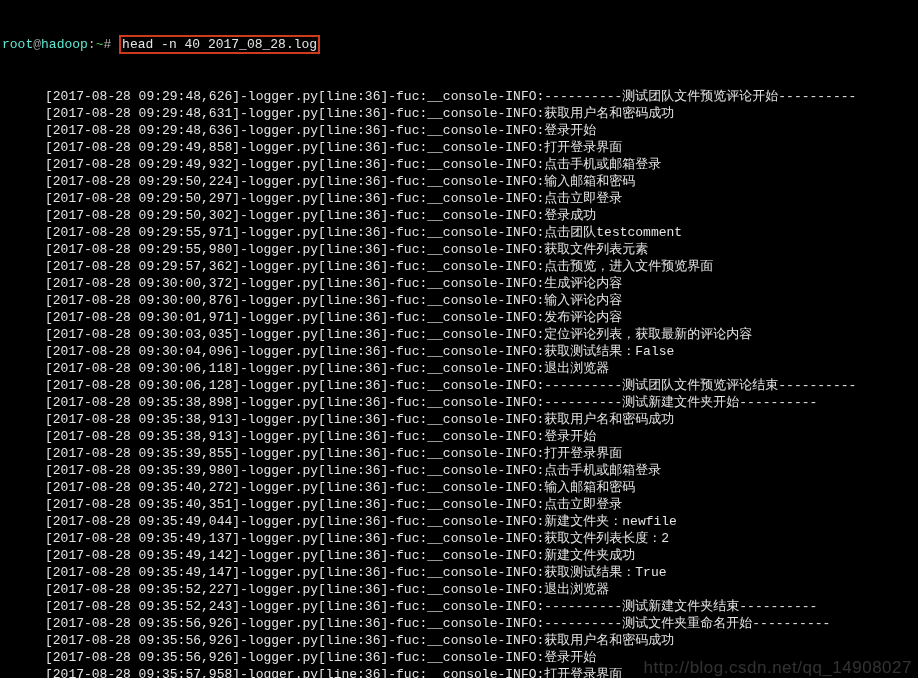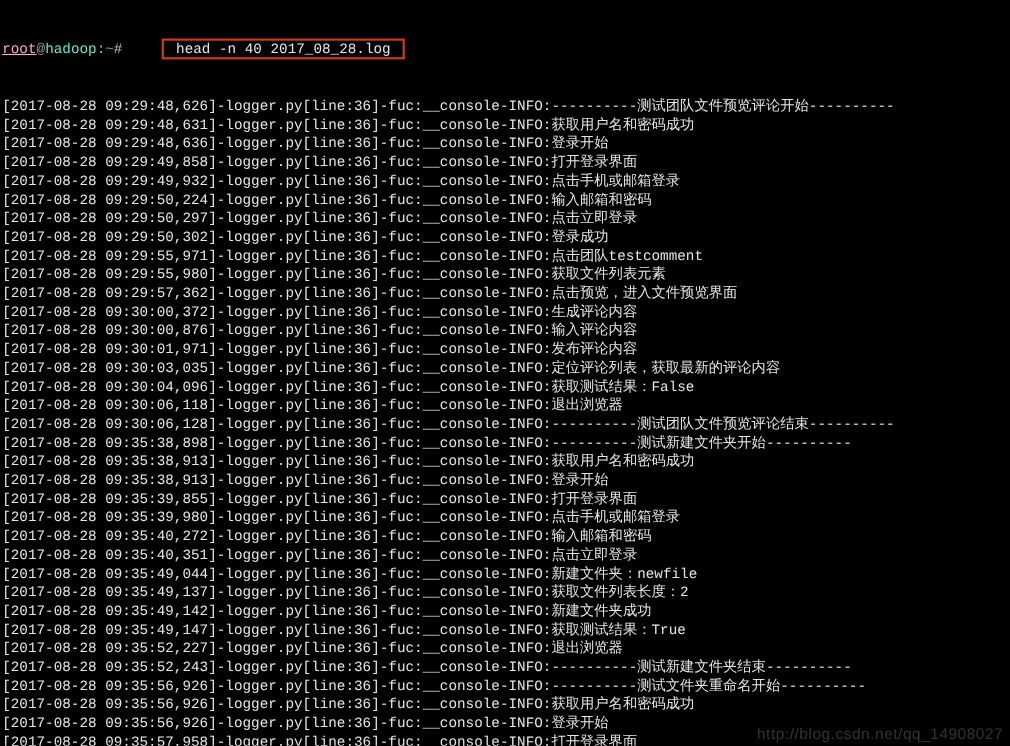--- a/index.html
+++ b/index.html
@@ -11,41 +11,40 @@
     font-size: 13px;
     line-height: 17px;
     width: 918px;
     height: 678px;
     overflow: hidden;
   }
   .term {
     padding: 1px 2px;
     white-space: pre;
   }
-  .prompt .user { color: #f9a8d4; text-decoration: underline; }
+  .prompt .user { color: #5eead4; }
   .prompt .at   { color: #999; }
   .prompt .host { color: #5eead4; }
   .prompt .path { color: #4ec94e; }
   .prompt .sep  { color: #bbb; }
   .prompt .hash { color: #bbb; }
   .cmd { color: #e5e5e5; }
   .hl1 {
     display: inline-block;
     border: 2px solid #d03a1c;
-    padding: 0 11px;
+    padding: 0 1px;
     line-height: 15px;
-    margin-left: 28px;
   }
-  .log { color: #e5e5e5; }
+  .log { color: #e5e5e5; margin-left: 43px; }
   .watermark {
     position: absolute;
     right: 6px;
     bottom: 2px;
     color: rgba(200,200,200,0.25);
-    font-size: 14px;
+    font-size: 17px;
     font-family: "Arial", sans-serif;
     letter-spacing: 0.5px;
   }
 </style>
 </head>
 <body>
 
 <div class="term">
   <div><span class="prompt"><span class="user">root</span><span class="at">@</span><span class="host">hadoop</span><span class="sep">:</span><span class="path">~</span><span class="hash">#</span></span> <span class="hl1"><span class="cmd">head -n 40 2017_08_28.log</span></span></div>
   <div id="log-output"><div class="log">[2017-08-28 09:29:48,626]-logger.py[line:36]-fuc:__console-INFO:----------测试团队文件预览评论开始----------</div><div class="log">[2017-08-28 09:29:48,631]-logger.py[line:36]-fuc:__console-INFO:获取用户名和密码成功</div><div class="log">[2017-08-28 09:29:48,636]-logger.py[line:36]-fuc:__console-INFO:登录开始</div><div class="log">[2017-08-28 09:29:49,858]-logger.py[line:36]-fuc:__console-INFO:打开登录界面</div><div class="log">[2017-08-28 09:29:49,932]-logger.py[line:36]-fuc:__console-INFO:点击手机或邮箱登录</div><div class="log">[2017-08-28 09:29:50,224]-logger.py[line:36]-fuc:__console-INFO:输入邮箱和密码</div><div class="log">[2017-08-28 09:29:50,297]-logger.py[line:36]-fuc:__console-INFO:点击立即登录</div><div class="log">[2017-08-28 09:29:50,302]-logger.py[line:36]-fuc:__console-INFO:登录成功</div><div class="log">[2017-08-28 09:29:55,971]-logger.py[line:36]-fuc:__console-INFO:点击团队testcomment</div><div class="log">[2017-08-28 09:29:55,980]-logger.py[line:36]-fuc:__console-INFO:获取文件列表元素</div><div class="log">[2017-08-28 09:29:57,362]-logger.py[line:36]-fuc:__console-INFO:点击预览，进入文件预览界面</div><div class="log">[2017-08-28 09:30:00,372]-logger.py[line:36]-fuc:__console-INFO:生成评论内容</div><div class="log">[2017-08-28 09:30:00,876]-logger.py[line:36]-fuc:__console-INFO:输入评论内容</div><div class="log">[2017-08-28 09:30:01,971]-logger.py[line:36]-fuc:__console-INFO:发布评论内容</div><div class="log">[2017-08-28 09:30:03,035]-logger.py[line:36]-fuc:__console-INFO:定位评论列表，获取最新的评论内容</div><div class="log">[2017-08-28 09:30:04,096]-logger.py[line:36]-fuc:__console-INFO:获取测试结果：False</div><div class="log">[2017-08-28 09:30:06,118]-logger.py[line:36]-fuc:__console-INFO:退出浏览器</div><div class="log">[2017-08-28 09:30:06,128]-logger.py[line:36]-fuc:__console-INFO:----------测试团队文件预览评论结束----------</div><div class="log">[2017-08-28 09:35:38,898]-logger.py[line:36]-fuc:__console-INFO:----------测试新建文件夹开始----------</div><div class="log">[2017-08-28 09:35:38,913]-logger.py[line:36]-fuc:__console-INFO:获取用户名和密码成功</div><div class="log">[2017-08-28 09:35:38,913]-logger.py[line:36]-fuc:__console-INFO:登录开始</div><div class="log">[2017-08-28 09:35:39,855]-logger.py[line:36]-fuc:__console-INFO:打开登录界面</div><div class="log">[2017-08-28 09:35:39,980]-logger.py[line:36]-fuc:__console-INFO:点击手机或邮箱登录</div><div class="log">[2017-08-28 09:35:40,272]-logger.py[line:36]-fuc:__console-INFO:输入邮箱和密码</div><div class="log">[2017-08-28 09:35:40,351]-logger.py[line:36]-fuc:__console-INFO:点击立即登录</div><div class="log">[2017-08-28 09:35:49,044]-logger.py[line:36]-fuc:__console-INFO:新建文件夹：newfile</div><div class="log">[2017-08-28 09:35:49,137]-logger.py[line:36]-fuc:__console-INFO:获取文件列表长度：2</div><div class="log">[2017-08-28 09:35:49,142]-logger.py[line:36]-fuc:__console-INFO:新建文件夹成功</div><div class="log">[2017-08-28 09:35:49,147]-logger.py[line:36]-fuc:__console-INFO:获取测试结果：True</div><div class="log">[2017-08-28 09:35:52,227]-logger.py[line:36]-fuc:__console-INFO:退出浏览器</div><div class="log">[2017-08-28 09:35:52,243]-logger.py[line:36]-fuc:__console-INFO:----------测试新建文件夹结束----------</div><div class="log">[2017-08-28 09:35:56,926]-logger.py[line:36]-fuc:__console-INFO:----------测试文件夹重命名开始----------</div><div class="log">[2017-08-28 09:35:56,926]-logger.py[line:36]-fuc:__console-INFO:获取用户名和密码成功</div><div class="log">[2017-08-28 09:35:56,926]-logger.py[line:36]-fuc:__console-INFO:登录开始</div><div class="log">[2017-08-28 09:35:57,958]-logger.py[line:36]-fuc:__console-INFO:打开登录界面</div></div>

